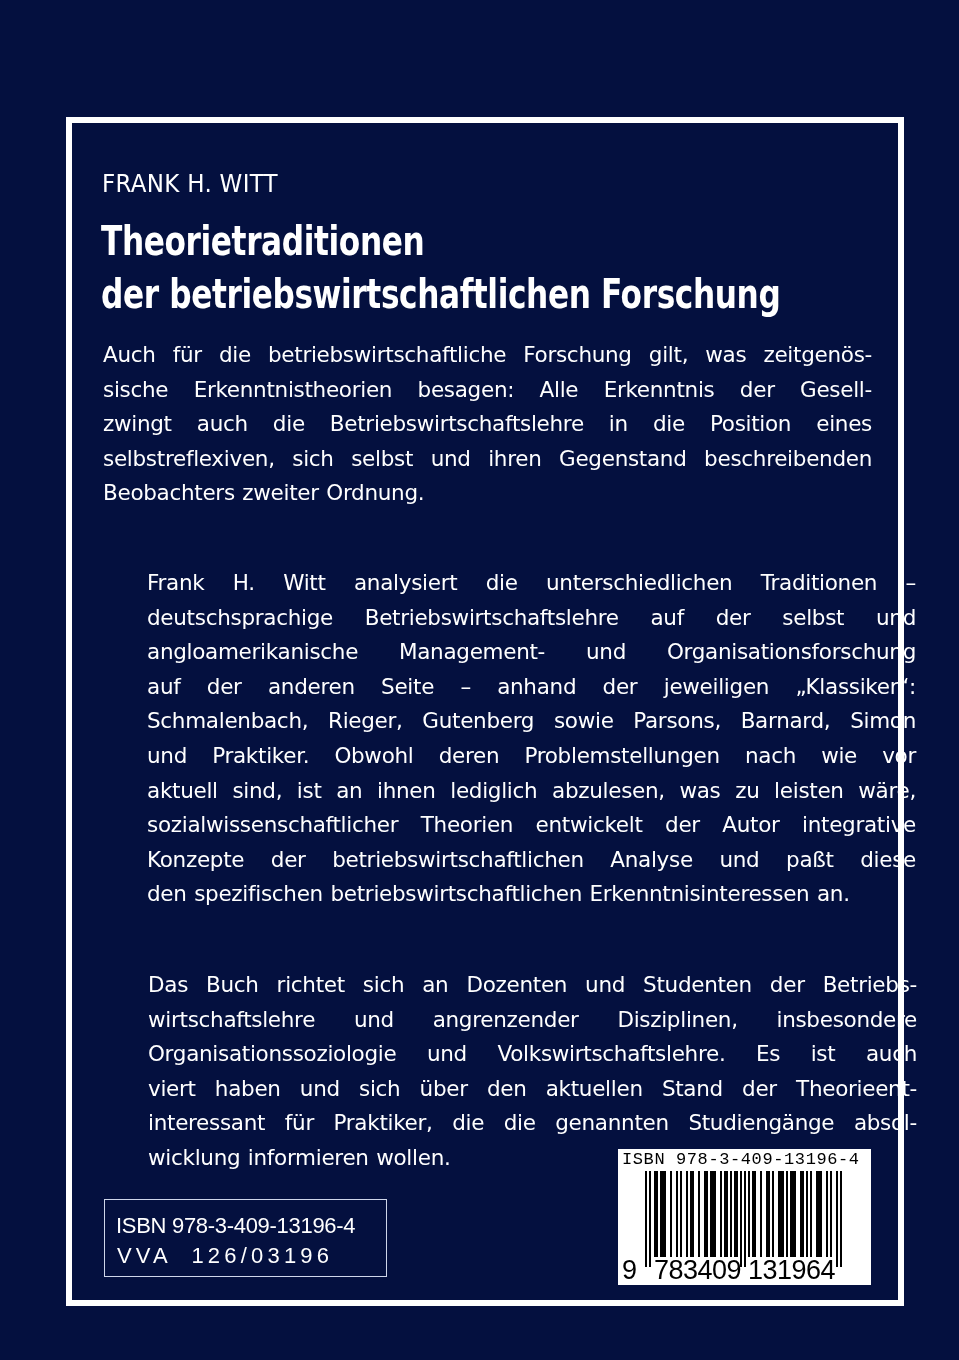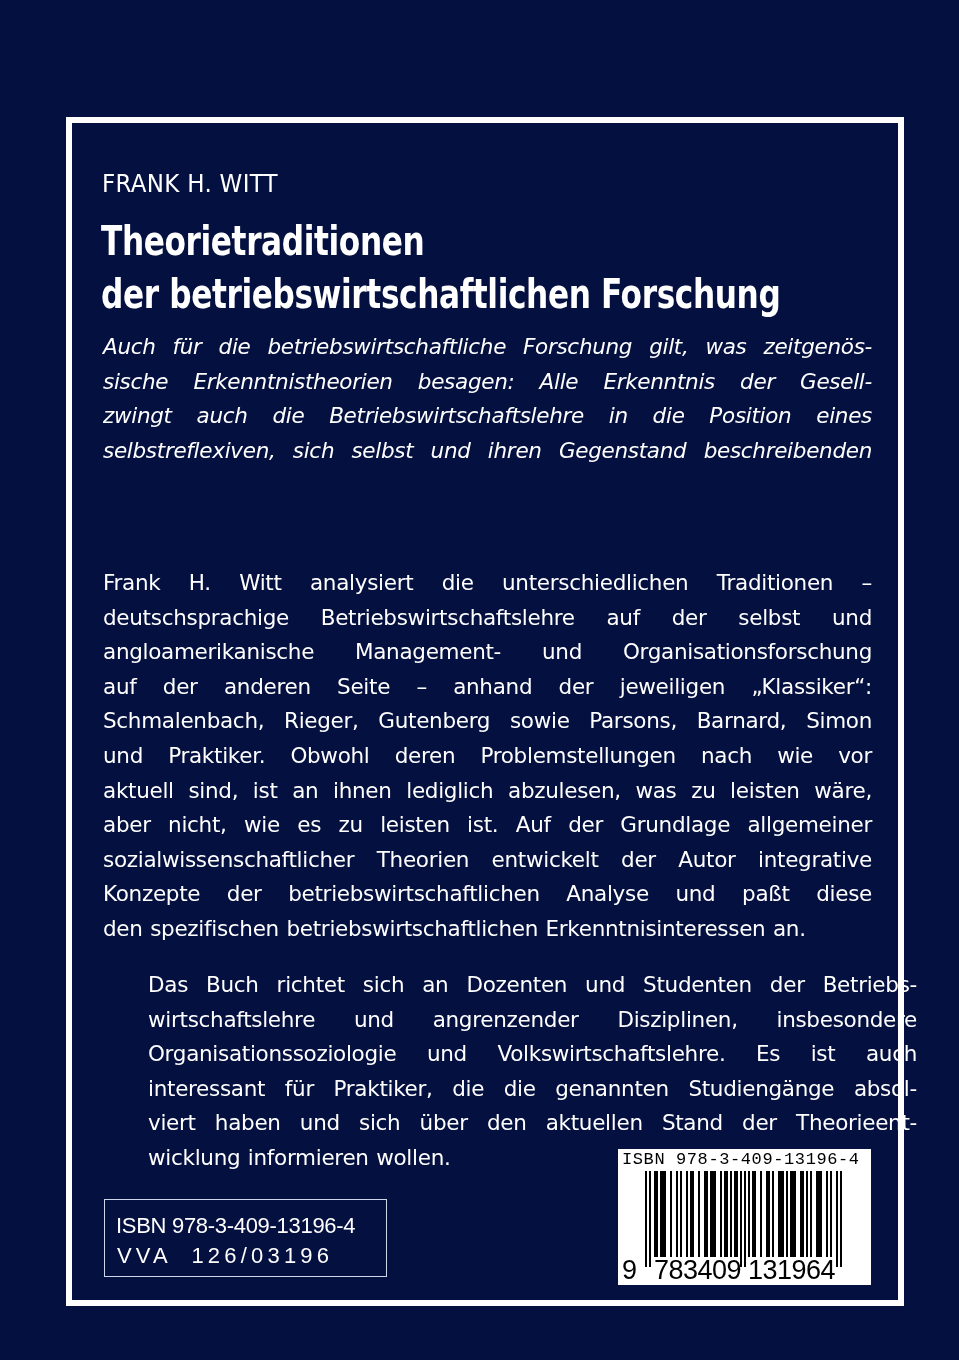--- a/index.html
+++ b/index.html
@@ -97,52 +97,52 @@
 
 <div class="frame"></div>
 
 <div class="author">FRANK H. WITT</div>
 
 <div class="title">
   <span>Theorietraditionen</span>
   <span>der betriebswirtschaftlichen Forschung</span>
 </div>
 
-<div class="body" style="top:330px;font-style:italic;">
+<div class="body" style="top:338px;">
   <p class="para">
     <span class="ln"><span class="ln-inner">Auch für die betriebswirtschaftliche Forschung gilt, was zeitgenös-</span></span>
     <span class="ln"><span class="ln-inner">sische Erkenntnistheorien besagen: Alle Erkenntnis der Gesell-</span></span>
     <span class="ln"><span class="ln-inner">zwingt auch die Betriebswirtschaftslehre in die Position eines</span></span>
     <span class="ln"><span class="ln-inner">selbstreflexiven, sich selbst und ihren Gegenstand beschreibenden</span></span>
+    <span class="ln last"><span class="ln-inner">Beobachters zweiter Ordnung.</span></span>
   </p>
 </div>
 
-<div class="body" style="top:566px;">
+<div class="body" style="top:566px;margin-left:44px;">
   <p class="para">
     <span class="ln"><span class="ln-inner">Frank H. Witt analysiert die unterschiedlichen Traditionen –</span></span>
     <span class="ln"><span class="ln-inner">deutschsprachige Betriebswirtschaftslehre auf der selbst und</span></span>
     <span class="ln"><span class="ln-inner">angloamerikanische Management- und Organisationsforschung</span></span>
     <span class="ln"><span class="ln-inner">auf der anderen Seite – anhand der jeweiligen „Klassiker“:</span></span>
     <span class="ln"><span class="ln-inner">Schmalenbach, Rieger, Gutenberg sowie Parsons, Barnard, Simon</span></span>
     <span class="ln"><span class="ln-inner">und Praktiker. Obwohl deren Problemstellungen nach wie vor</span></span>
     <span class="ln"><span class="ln-inner">aktuell sind, ist an ihnen lediglich abzulesen, was zu leisten wäre,</span></span>
-    <span class="ln"><span class="ln-inner">aber nicht, wie es zu leisten ist. Auf der Grundlage allgemeiner</span></span>
     <span class="ln"><span class="ln-inner">sozialwissenschaftlicher Theorien entwickelt der Autor integrative</span></span>
     <span class="ln"><span class="ln-inner">Konzepte der betriebswirtschaftlichen Analyse und paßt diese</span></span>
     <span class="ln last"><span class="ln-inner">den spezifischen betriebswirtschaftlichen Erkenntnisinteressen an.</span></span>
   </p>
 </div>
 
 <div class="body" style="top:968px;margin-left:45px;">
   <p class="para">
     <span class="ln"><span class="ln-inner">Das Buch richtet sich an Dozenten und Studenten der Betriebs-</span></span>
     <span class="ln"><span class="ln-inner">wirtschaftslehre und angrenzender Disziplinen, insbesondere</span></span>
     <span class="ln"><span class="ln-inner">Organisationssoziologie und Volkswirtschaftslehre. Es ist auch</span></span>
+    <span class="ln"><span class="ln-inner">viert haben und sich über den aktuellen Stand der Theorieent-</span></span>
     <span class="ln"><span class="ln-inner">interessant für Praktiker, die die genannten Studiengänge absol-</span></span>
-    <span class="ln"><span class="ln-inner">viert haben und sich über den aktuellen Stand der Theorieent-</span></span>
     <span class="ln last"><span class="ln-inner">wicklung informieren wollen.</span></span>
   </p>
 </div>
 
 <div class="isbn-box">
   <div class="isbn">ISBN 978-3-409-13196-4</div>
   <div class="vva">VVA  126/03196</div>
 </div>
 
 <div class="barcode">

